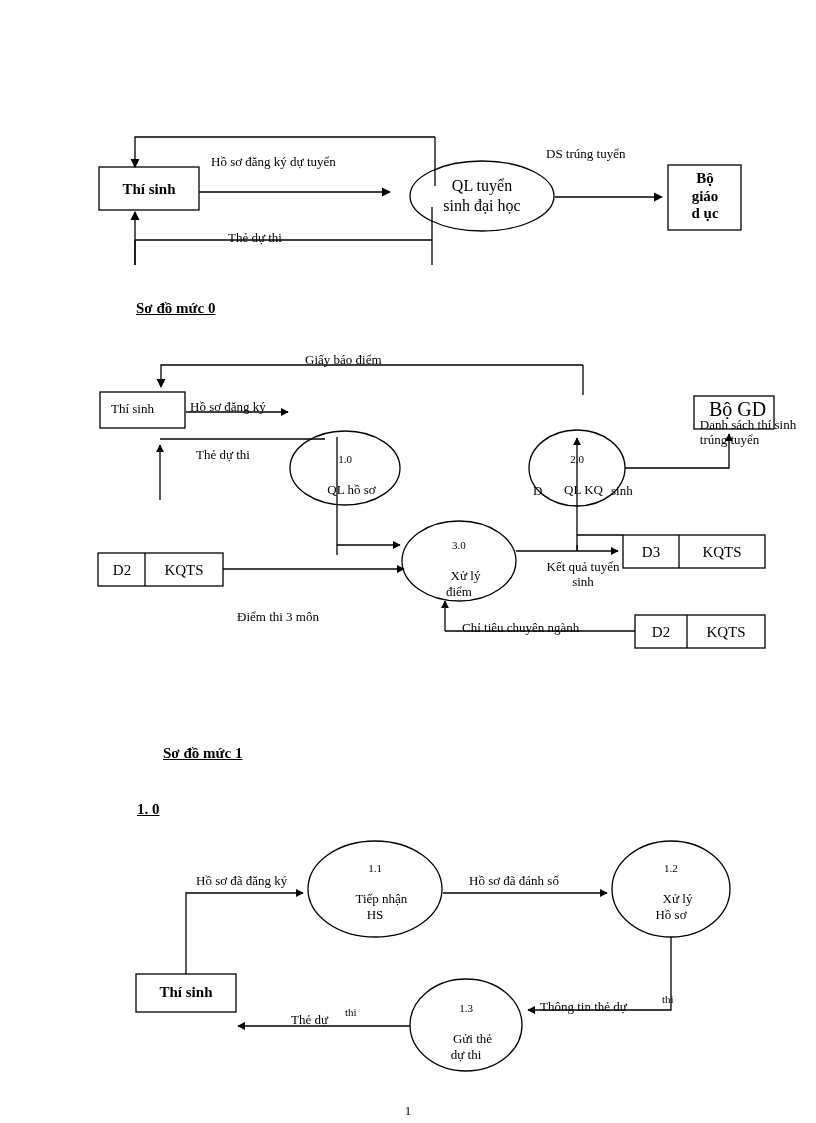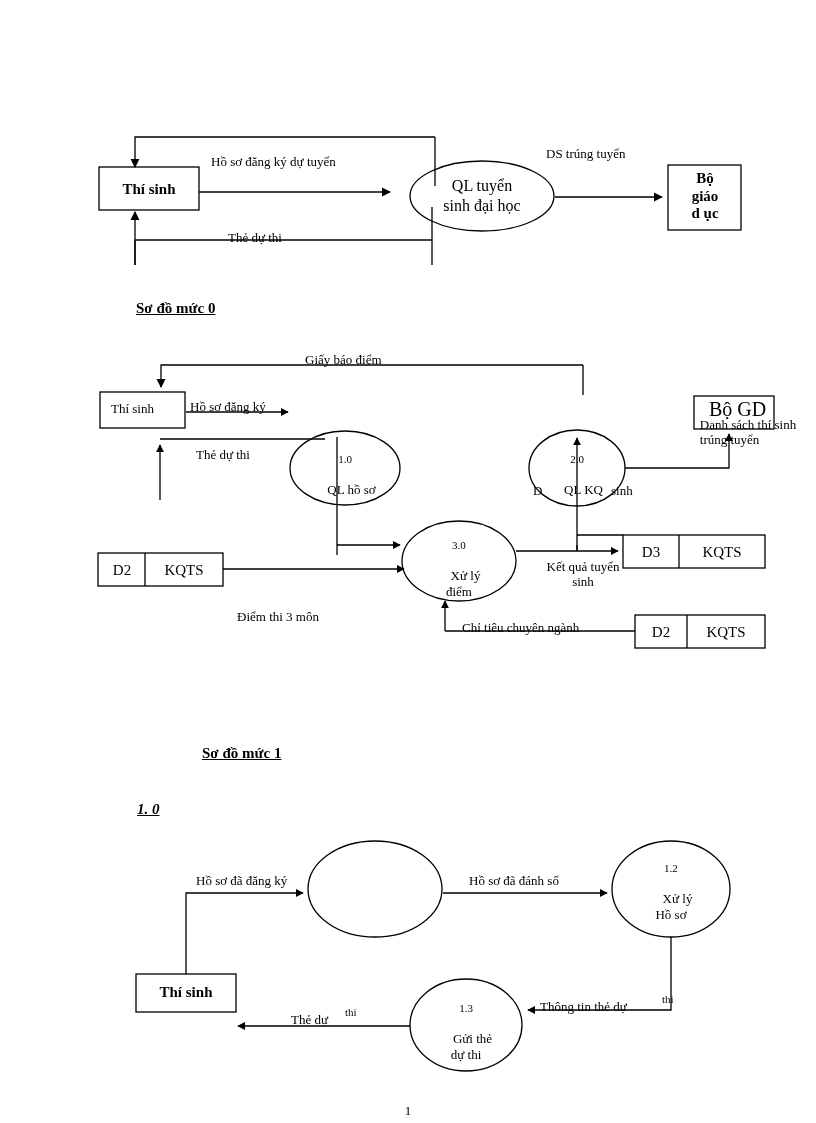--- a/index.html
+++ b/index.html
@@ -245,26 +245,31 @@
 
   <div class="lbl flow-label" style="left:462px; top:621px;">Chỉ tiêu chuyên ngành</div>
 
   <div class="lbl flow-label c" style="left:748px; top:418px; text-align:left;">Danh sách thí sinh
 trúng tuyển</div>
 
   <div class="lbl flow-label" style="left:533px; top:484px;">D</div>
 
   <div class="lbl flow-label" style="left:611px; top:484px;">sinh</div>
 
-  <div class="heading" style="left:163px; top:745px;margin-left:39px;">Sơ đồ mức 1</div>
-
-  <div class="heading" style="left:137px; top:801px;font-style:italic;">1. 0</div>
+  <div class="heading" style="left:163px; top:745px;">Sơ đồ mức 1</div>
+
+  <div class="heading" style="left:137px; top:801px;">1. 0</div>
 
   <div class="ent-label" style="left:186px; top:993px;">Thí sinh</div>
 
+  <div class="proc-label" style="left:375px; top:884px;">
+    <span class="num">1.1</span>
+    <span>Tiếp nhận
+HS</span>
+  </div>
 
   <div class="proc-label" style="left:671px; top:884px;">
     <span class="num">1.2</span>
     <span>Xử lý
 Hồ sơ</span>
   </div>
 
   <div class="proc-label" style="left:466px; top:1024px;">
     <span class="num">1.3</span>
     <span>Gửi thẻ

